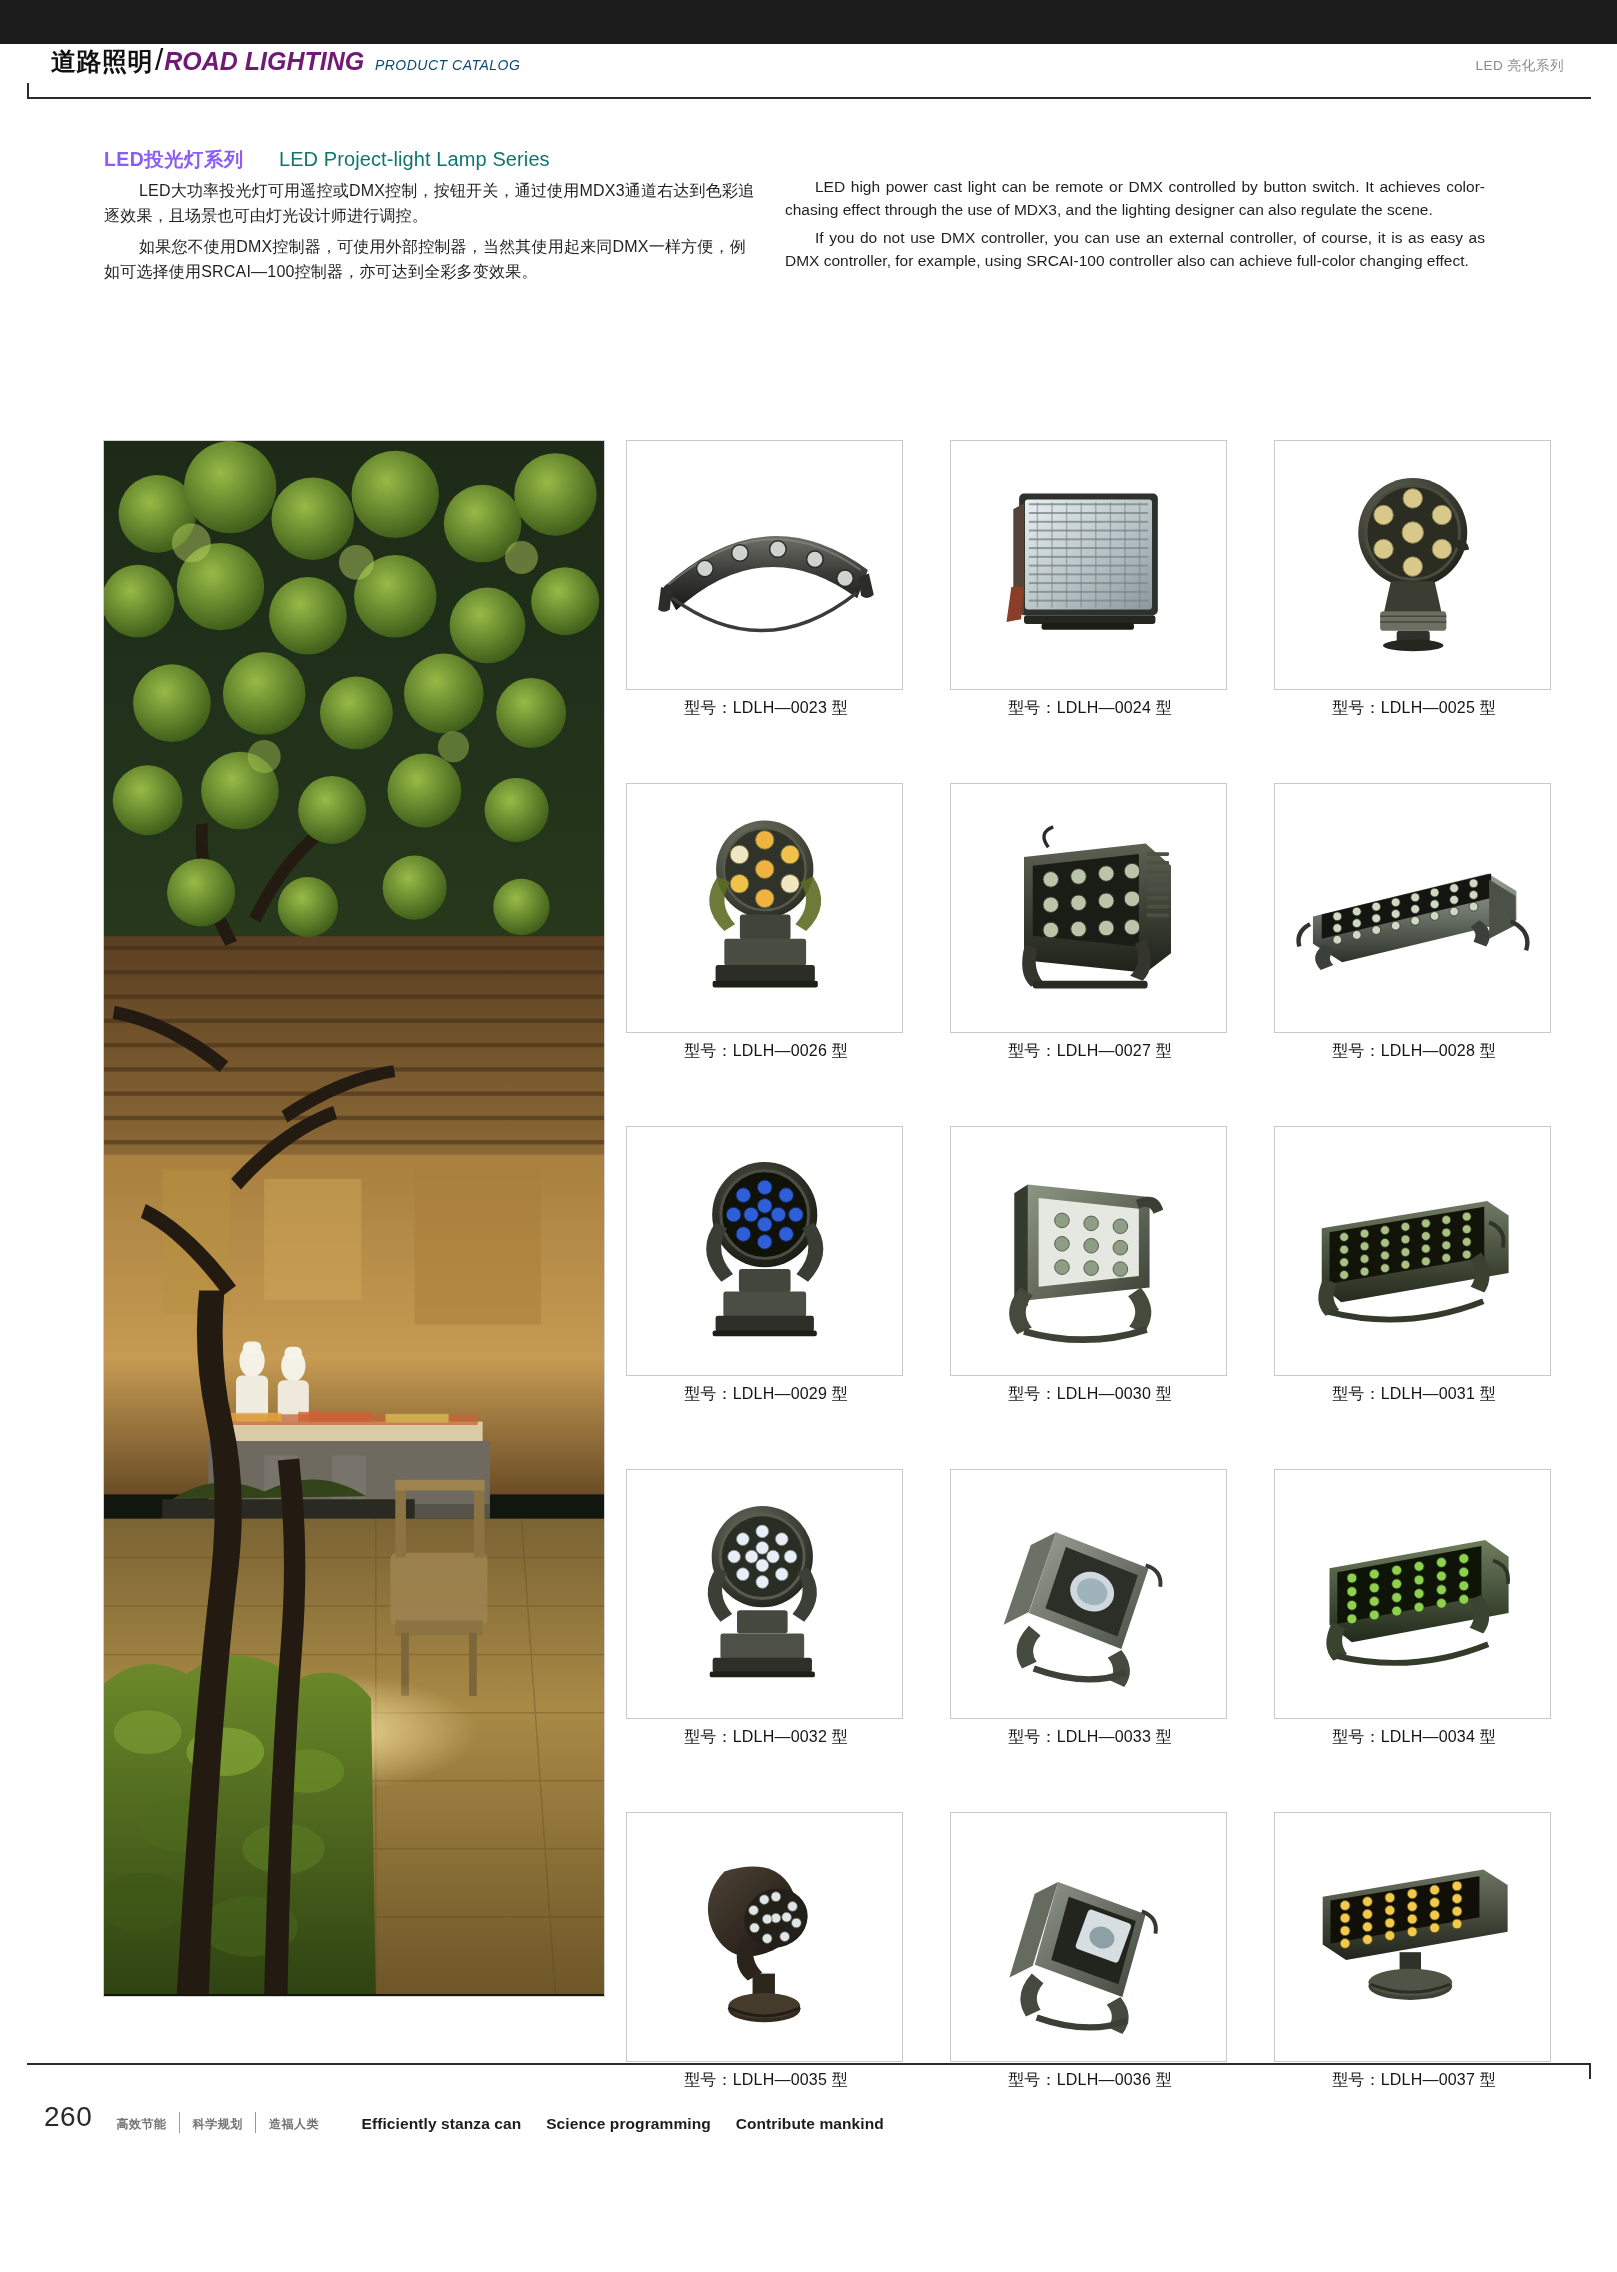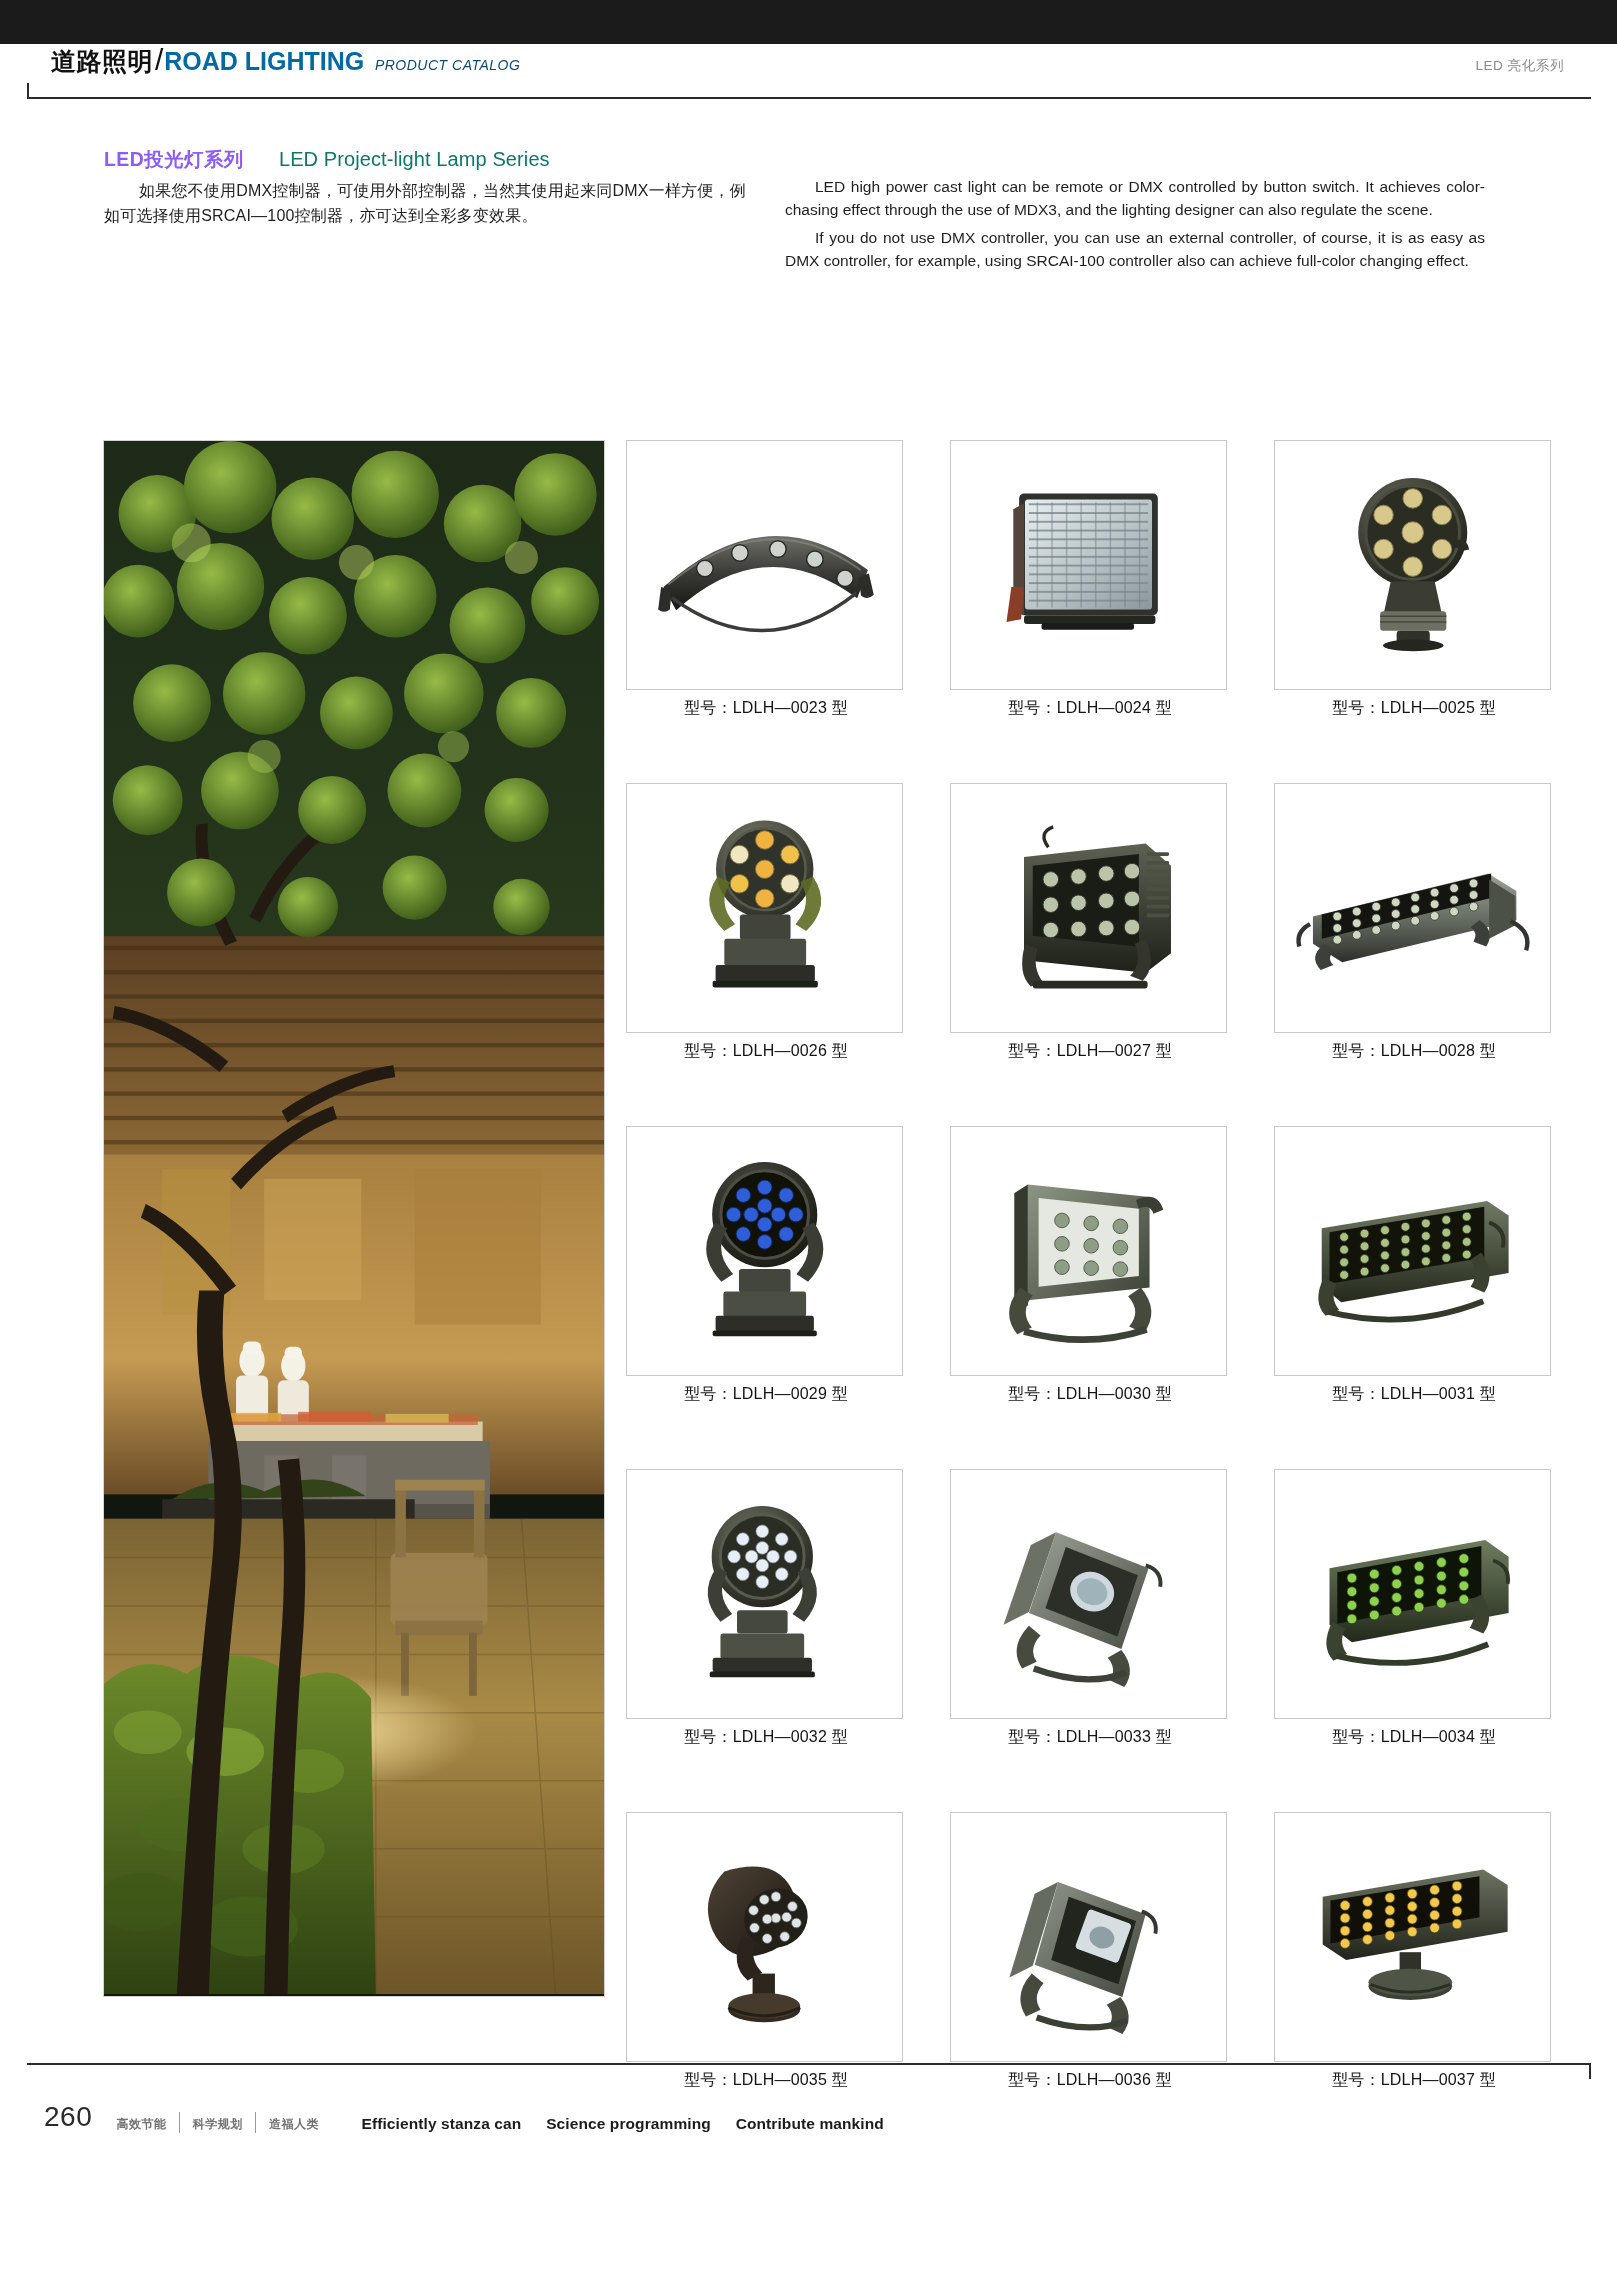--- a/index.html
+++ b/index.html
@@ -50,21 +50,22 @@
   .title-slash {
     font-size: 30px;
     font-weight: 300;
     color: #111111;
     margin: 0 1px 0 1.9px;
   }
   .title-en {
     font-size: 25px;
     font-weight: bold;
     letter-spacing: 0px;
-    color: #0369a1;
+    color: #701a75;
+    font-style: italic;
   }
   .title-sub {
     font-size: 14px;
     letter-spacing: 0.5px;
     color: #0c4a6e;
     margin-left: 10.7px;
     font-style: italic;
   }
   .header-right {
     position: absolute;
@@ -287,20 +288,21 @@
   <div class="header-rule"></div>
   <div class="header-rule-tick"></div>
 </div>
 
 <div class="intro">
   <div class="intro-heading">
     <span class="cn">LED投光灯系列</span>
     <span class="en">LED Project-light Lamp Series</span>
   </div>
   <div class="col-left">
+    <p>LED大功率投光灯可用遥控或DMX控制，按钮开关，通过使用MDX3通道右达到色彩追逐效果，且场景也可由灯光设计师进行调控。</p>
     <p>如果您不使用DMX控制器，可使用外部控制器，当然其使用起来同DMX一样方便，例如可选择使用SRCAI—100控制器，亦可达到全彩多变效果。</p>
   </div>
   <div class="col-right">
     <p>LED high power cast light can be remote or DMX controlled by button switch. It achieves color-chasing effect through the use of MDX3, and the lighting designer can also regulate the scene.</p>
     <p>If you do not use DMX controller, you can use an external controller, of course, it is as easy as DMX controller, for example, using SRCAI-100 controller also can achieve full-color changing effect.</p>
   </div>
 </div>
 
 <div class="main">
 

